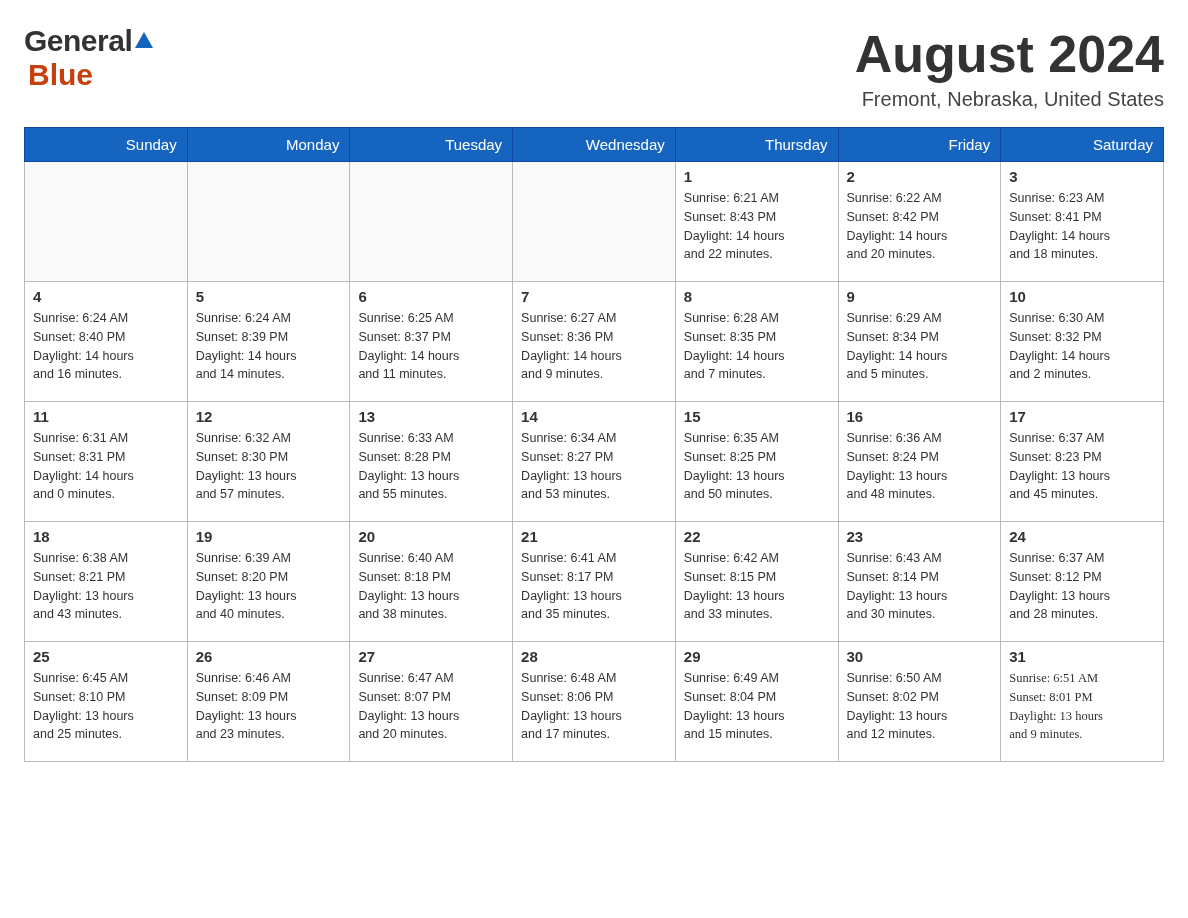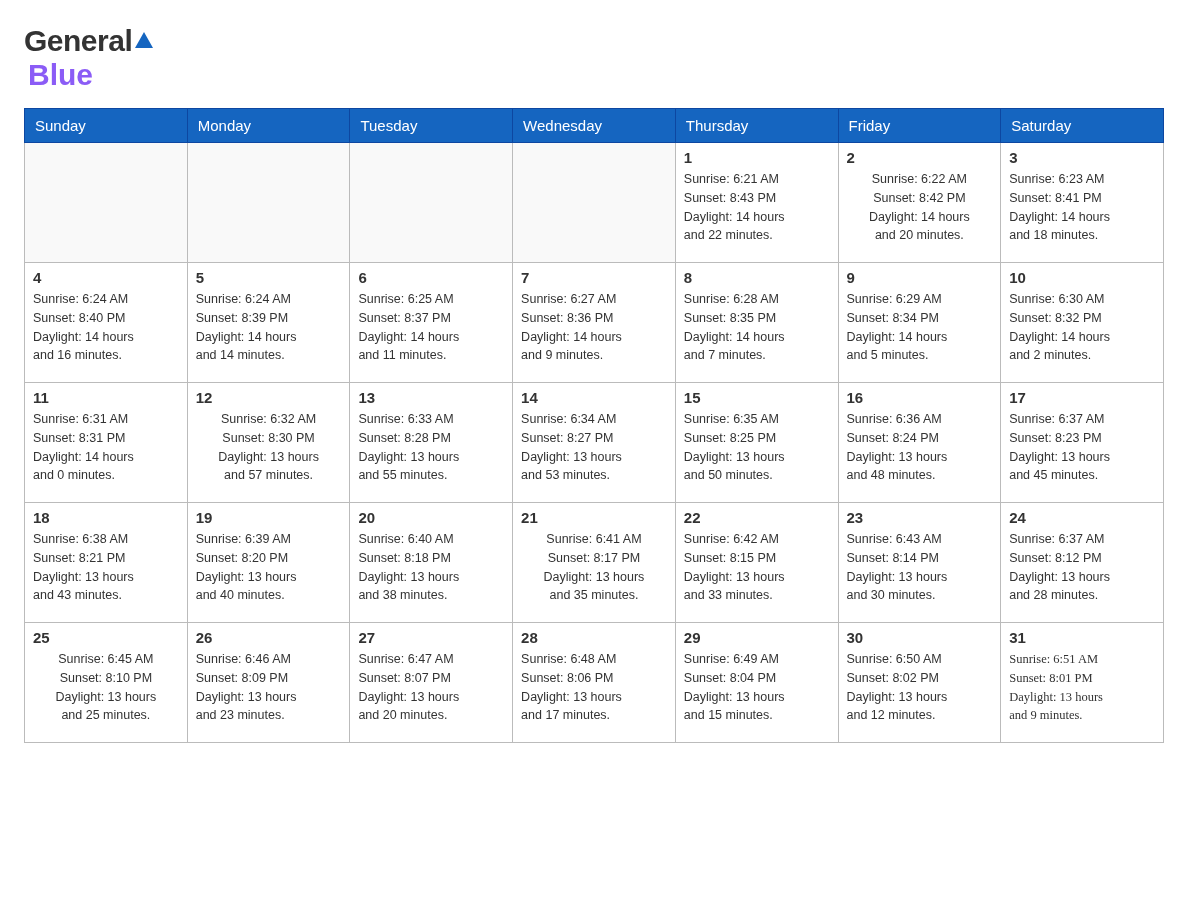--- a/index.html
+++ b/index.html
@@ -43,21 +43,21 @@
       width: 100%;
       border-collapse: collapse;
       border: 1px solid #aaa;
     }
     .calendar th {
       background-color: #1565c0;
       color: #fff;
       font-size: 15px;
       font-weight: normal;
       padding: 8px 10px;
-      text-align: left;
+      text-align: right;
       border: 1px solid #0d47a1;
     }
     .calendar td {
       width: 14.28%;
       vertical-align: top;
       padding: 6px 8px;
       border: 1px solid #bbb;
       font-size: 13px;
       color: #333;
       min-height: 110px;
@@ -82,22 +82,26 @@
 </head>
 <body>
 
 <div class="header">
   <div class="logo">
     <div class="logo-row">
       <span style="font-size:30px;font-weight:bold;color:#333;letter-spacing:-0.5px;">General</span>
       <span style="display:inline-block;width:0;height:0;border-left:9px solid transparent;border-right:9px solid transparent;border-bottom:16px solid #1565c0;margin-left:3px;margin-bottom:2px;"></span>
     </div>
     <div>
-      <span style="font-size:30px;font-weight:bold;color:#8b5cf6;margin-left:4px;">Blue</span>
+      <span style="font-size:30px;font-weight:bold;color:#c2410c;margin-left:4px;">Blue</span>
     </div>
+  </div>
+  <div class="title-block">
+    <div class="month-title">August 2024</div>
+    <div class="location">Fremont, Nebraska, United States</div>
   </div>
 </div>
 
 <table class="calendar">
   <thead>
     <tr>
     <th>Sunday</th>
         <th>Monday</th>
         <th>Tuesday</th>
         <th>Wednesday</th>
@@ -114,21 +118,21 @@
         <td class="empty"></td>
         <td>
           <span class="day-number">1</span>
           <div class="day-info" style="white-space: pre-line;">Sunrise: 6:21 AM
 Sunset: 8:43 PM
 Daylight: 14 hours
 and 22 minutes.</div>
         </td>
         <td>
           <span class="day-number">2</span>
-          <div class="day-info" style="white-space: pre-line; text-align: center;">Sunrise: 6:22 AM
+          <div class="day-info" style="white-space: pre-line;">Sunrise: 6:22 AM
 Sunset: 8:42 PM
 Daylight: 14 hours
 and 20 minutes.</div>
         </td>
         <td>
           <span class="day-number">3</span>
           <div class="day-info" style="white-space: pre-line;">Sunrise: 6:23 AM
 Sunset: 8:41 PM
 Daylight: 14 hours
 and 18 minutes.</div>
@@ -188,21 +192,21 @@
       <tr>
         <td>
           <span class="day-number">11</span>
           <div class="day-info" style="white-space: pre-line;">Sunrise: 6:31 AM
 Sunset: 8:31 PM
 Daylight: 14 hours
 and 0 minutes.</div>
         </td>
         <td>
           <span class="day-number">12</span>
-          <div class="day-info" style="white-space: pre-line; text-align: center;">Sunrise: 6:32 AM
+          <div class="day-info" style="white-space: pre-line;">Sunrise: 6:32 AM
 Sunset: 8:30 PM
 Daylight: 13 hours
 and 57 minutes.</div>
         </td>
         <td>
           <span class="day-number">13</span>
           <div class="day-info" style="white-space: pre-line;">Sunrise: 6:33 AM
 Sunset: 8:28 PM
 Daylight: 13 hours
 and 55 minutes.</div>
@@ -253,21 +257,21 @@
         </td>
         <td>
           <span class="day-number">20</span>
           <div class="day-info" style="white-space: pre-line;">Sunrise: 6:40 AM
 Sunset: 8:18 PM
 Daylight: 13 hours
 and 38 minutes.</div>
         </td>
         <td>
           <span class="day-number">21</span>
-          <div class="day-info" style="white-space: pre-line; text-align: center;">Sunrise: 6:41 AM
+          <div class="day-info" style="white-space: pre-line;">Sunrise: 6:41 AM
 Sunset: 8:17 PM
 Daylight: 13 hours
 and 35 minutes.</div>
         </td>
         <td>
           <span class="day-number">22</span>
           <div class="day-info" style="white-space: pre-line;">Sunrise: 6:42 AM
 Sunset: 8:15 PM
 Daylight: 13 hours
 and 33 minutes.</div>
@@ -283,21 +287,21 @@
           <span class="day-number">24</span>
           <div class="day-info" style="white-space: pre-line;">Sunrise: 6:37 AM
 Sunset: 8:12 PM
 Daylight: 13 hours
 and 28 minutes.</div>
         </td>
       </tr>
       <tr>
         <td>
           <span class="day-number">25</span>
-          <div class="day-info" style="white-space: pre-line; text-align: center;">Sunrise: 6:45 AM
+          <div class="day-info" style="white-space: pre-line;">Sunrise: 6:45 AM
 Sunset: 8:10 PM
 Daylight: 13 hours
 and 25 minutes.</div>
         </td>
         <td>
           <span class="day-number">26</span>
           <div class="day-info" style="white-space: pre-line;">Sunrise: 6:46 AM
 Sunset: 8:09 PM
 Daylight: 13 hours
 and 23 minutes.</div>

